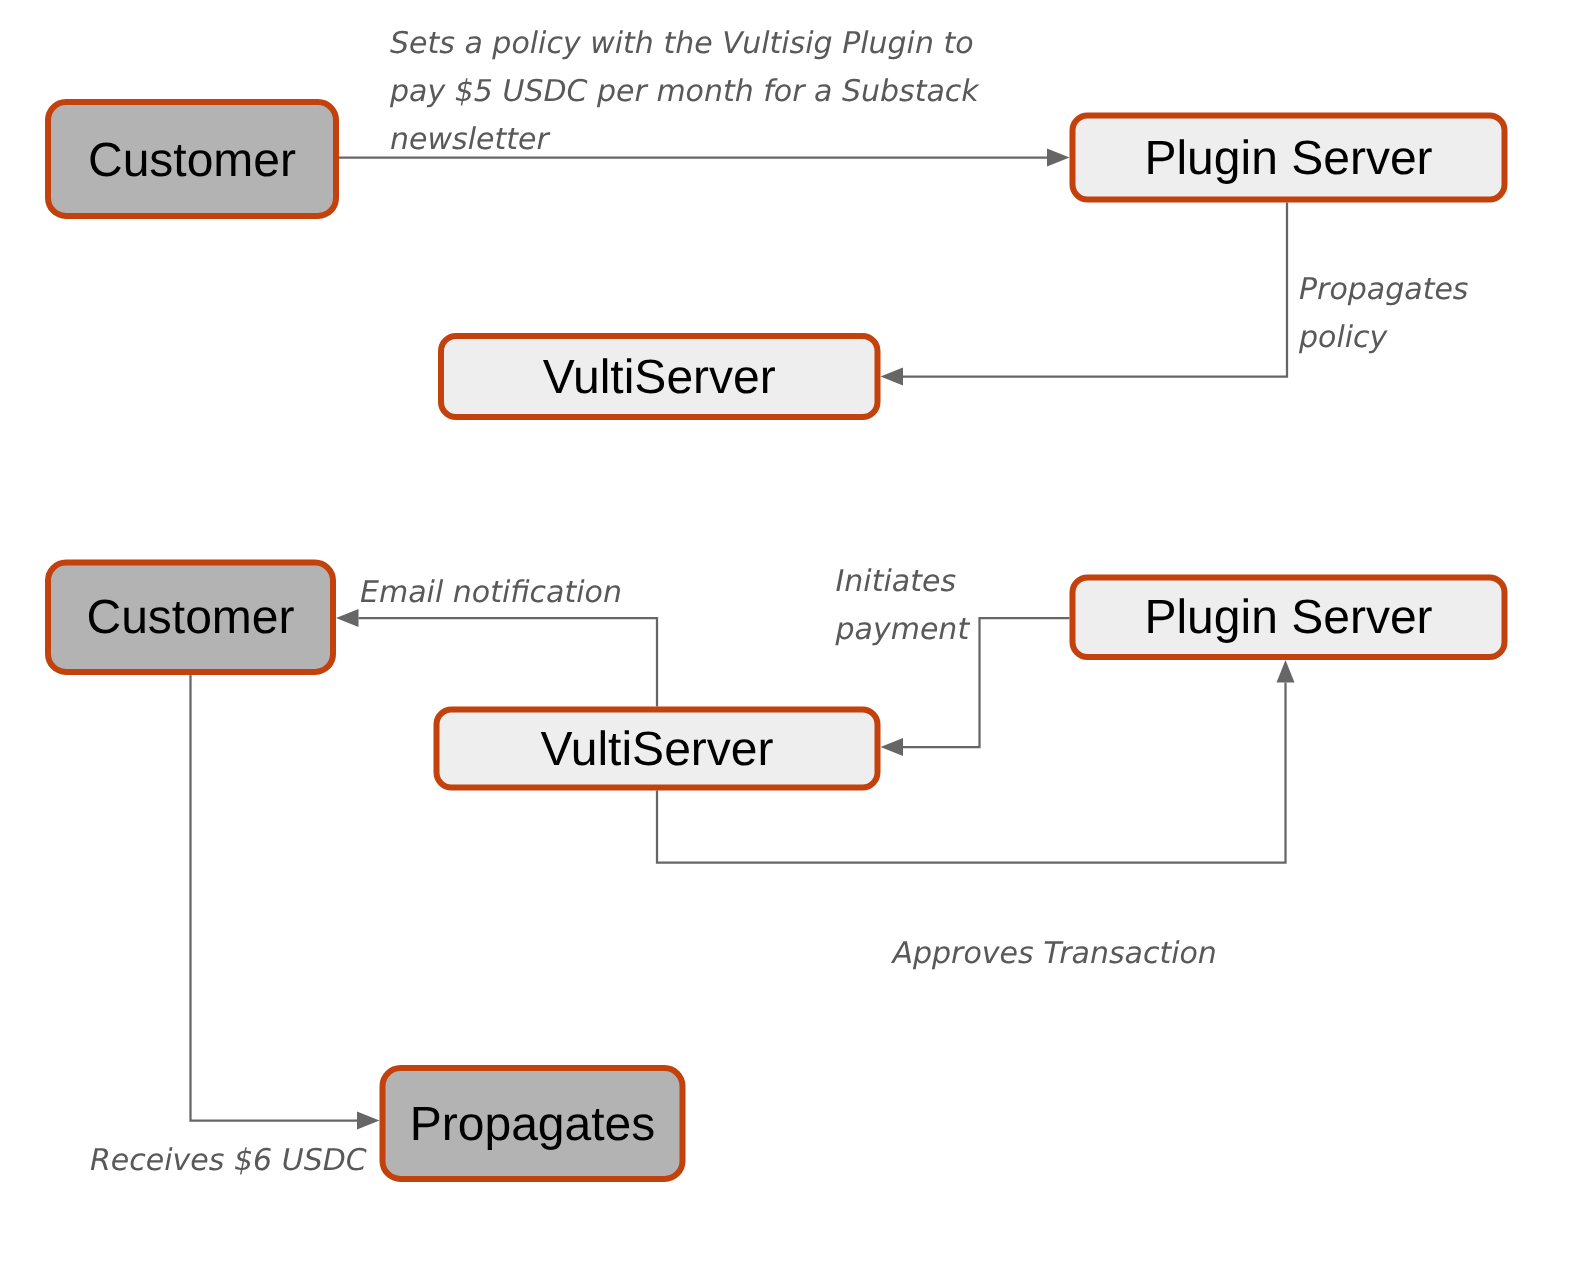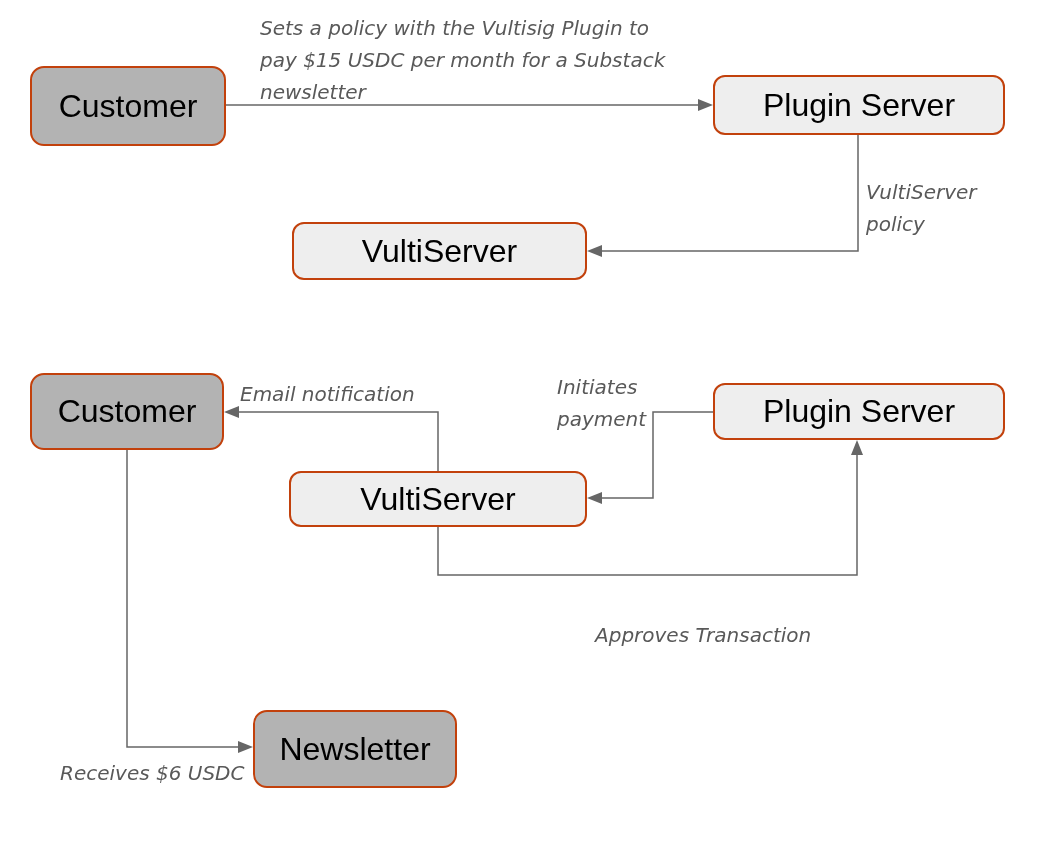--- a/index.html
+++ b/index.html
@@ -17,21 +17,21 @@
   .edges-layer {
     position: absolute;
     left: 0;
     top: 0;
     width: 1064px;
     height: 844px;
   }
   .node {
     position: absolute;
     box-sizing: border-box;
-    border: 2px solid #c2410c;
+    border: 4px solid #c2410c;
     border-radius: 14px;
     display: flex;
     align-items: center;
     justify-content: center;
     font-family: "Liberation Sans", sans-serif;
     font-size: 32px;
     color: #000000;
     white-space: nowrap;
   }
   .node.dark  { background: #b3b3b3; }
@@ -89,23 +89,23 @@
   <div class="node dark" style="left:30px;  top:373px; width:194px; height:77px;">
     <span>Customer</span>
   </div>
   <div class="node light" style="left:289px; top:471px; width:298px; height:56px;">
     <span>VultiServer</span>
   </div>
   <div class="node light" style="left:713px; top:383px; width:292px; height:57px;">
     <span>Plugin Server</span>
   </div>
   <div class="node dark" style="left:253px; top:710px; width:204px; height:78px;">
-    <span>Newsletter</span>
+    <span>Propagates</span>
   </div>
 
-  <div class="edge-label" style="left:260px; top:12px;  width:430px;">Sets a policy with the Vultisig Plugin to pay $15 USDC per month for a Substack newsletter</div>
-  <div class="edge-label" style="left:866px; top:176px; width:125px;">VultiServer policy</div>
+  <div class="edge-label" style="left:260px; top:12px;  width:430px;">Sets a policy with the Vultisig Plugin to pay $5 USDC per month for a Substack newsletter</div>
+  <div class="edge-label" style="left:866px; top:176px; width:125px;">Propagates policy</div>
   <div class="edge-label" style="left:240px; top:378px; width:230px;">Email notification</div>
   <div class="edge-label" style="left:557px; top:371px; width:105px;">Initiates payment</div>
   <div class="edge-label" style="left:595px; top:579px; width:280px;margin-top:40px;">Approves Transaction</div>
   <div class="edge-label" style="left:60px;  top:757px; width:240px;">Receives $6 USDC</div>
 
 </div>
 
 </body></html>

